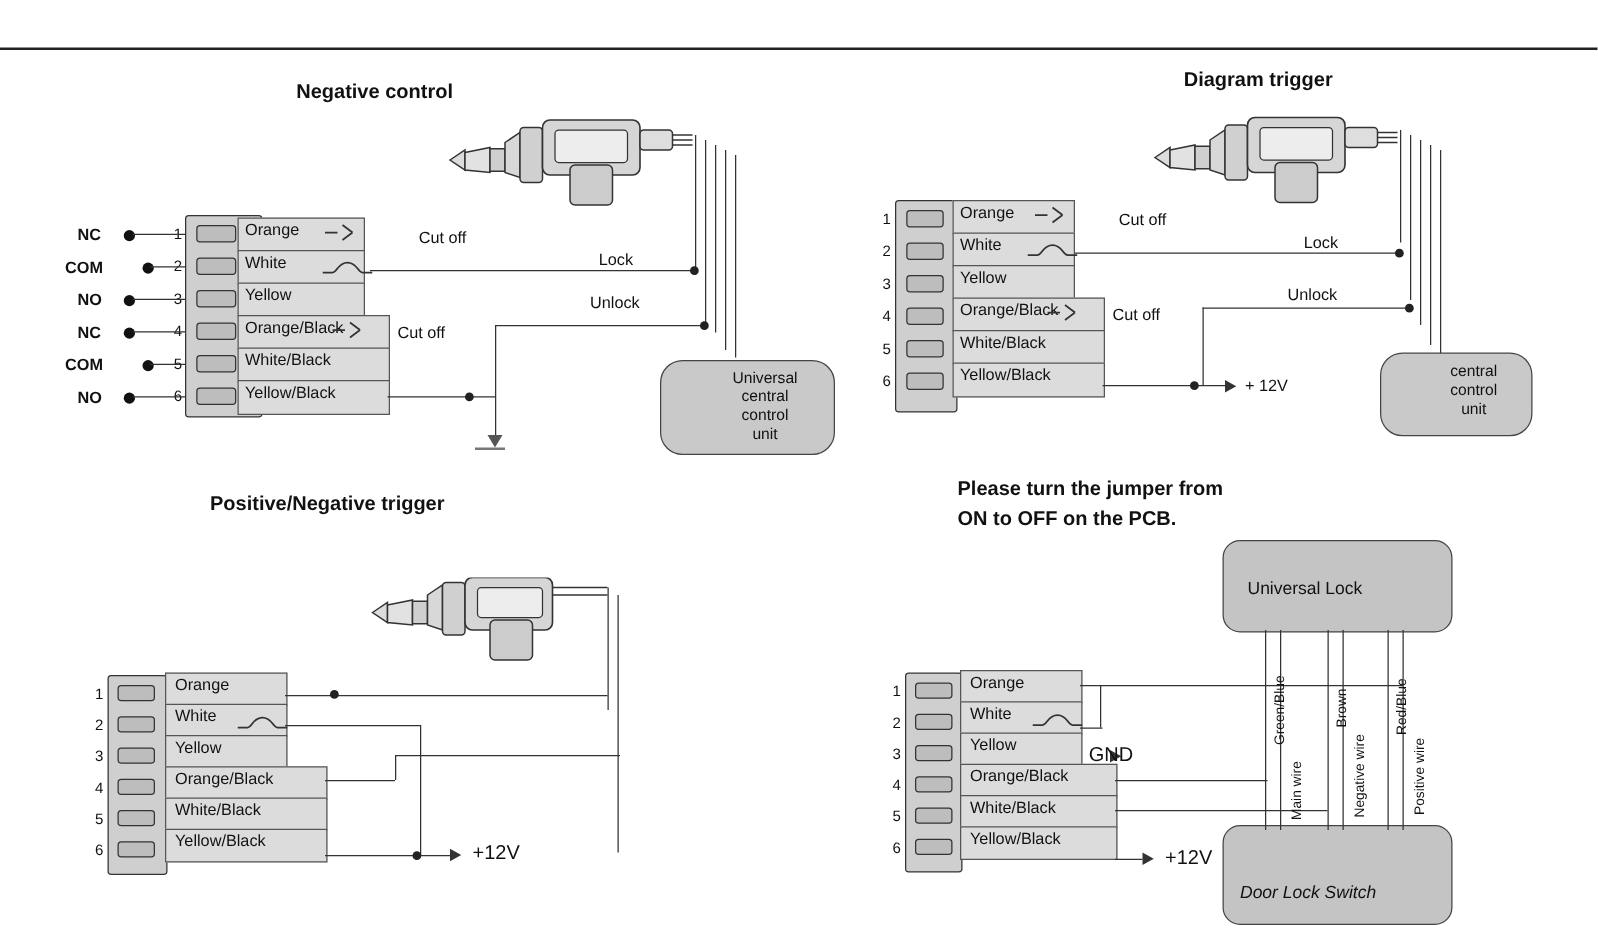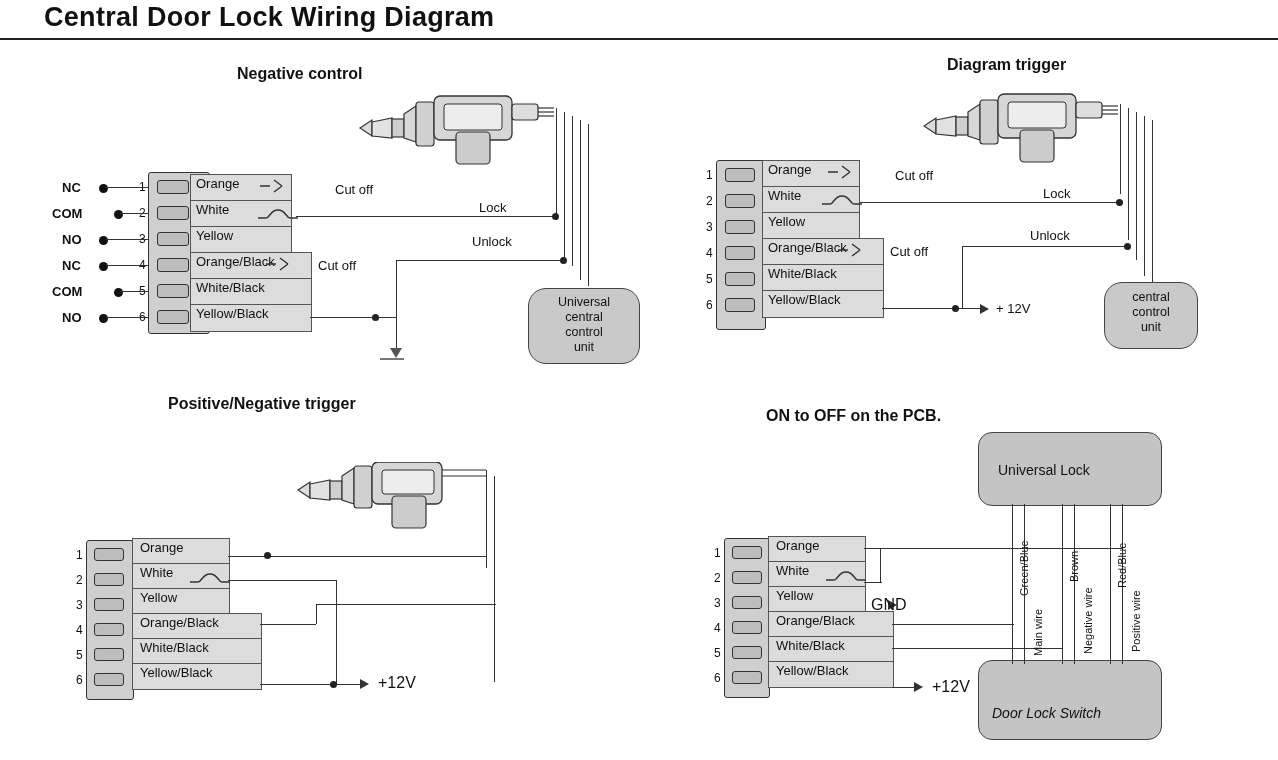--- a/index.html
+++ b/index.html
@@ -12,37 +12,36 @@
   .lbl{font-size:13px;}
   .lbl-term{font-size:13px;font-weight:bold;}
   
   .conn{position:absolute;background:#cfcfcf;border:1.5px solid #333;border-radius:3px;}
   .pin{position:absolute;background:#bdbdbd;border:1.5px solid #333;border-radius:3px;}
   .wirebox{position:absolute;background:#dcdcdc;border:1px solid #555;}
   .hline{position:absolute;background:#333;height:1.4px;}
   .vline{position:absolute;background:#333;width:1.4px;}
   .dot{position:absolute;width:7px;height:7px;background:#222;border-radius:50%;}
   .bigdot{position:absolute;width:9px;height:9px;background:#111;border-radius:50%;}
-  .ccu{position:absolute;background:#c9c9c9;border:1.5px solid #444;border-radius:18px;}
+  .ccu{position:absolute;background:#c9c9c9;border:1.5px solid #444;border-radius:18px;padding-left:28px;}
   .ccu span{display:block;font-size:12.5px;line-height:15px;text-align:center;}
   .blockbox{position:absolute;background:#c4c4c4;border:1.5px solid #444;border-radius:14px;}
   .pnum{position:absolute;font-size:12px;}
   .arrowR{position:absolute;width:0;height:0;border-left:9px solid #333;border-top:5px solid transparent;border-bottom:5px solid transparent;}
   .arrowD{position:absolute;width:0;height:0;border-top:10px solid #555;border-left:6px solid transparent;border-right:6px solid transparent;}
   .gndbar{position:absolute;background:#777;}
   .cutoff{position:absolute;font-size:13px;}
   .vert-txt{position:absolute;font-size:11px;transform:rotate(-90deg);transform-origin:left top;white-space:nowrap;}
   .actuator{position:absolute;}
 </style>
 </head>
 <body>
 
 <div id="root">
 
-  <div class="abs title" style="left:44px;top:2px;">Central Door Lock Wiring Diagram</div>
   <div class="abs" style="left:0;top:38px;width:1278px;height:1.5px;background:#222;"></div>
 
   <div class="abs sec-title" style="left:237px;top:65px;">Negative control</div>
 
   <div class="actuator" style="left:358px;top:92px;width:200px;height:80px;">
     <svg width="200" height="80" viewBox="0 0 200 80">
       <polygon points="2,36 14,28 14,44" fill="#dcdcdc" stroke="#333" stroke-width="1.2"></polygon>
       <path d="M14,30 L34,26 L34,46 L14,44 Z" fill="#e2e2e2" stroke="#333" stroke-width="1.2"></path>
       <rect x="34" y="27" width="12" height="18" fill="#cfcfcf" stroke="#333" stroke-width="1.2"></rect>
       <path d="M46,22 L58,14 L58,50 L46,46 Z" fill="#d8d8d8" stroke="#333" stroke-width="1.2"></path>
@@ -302,20 +301,21 @@
   <div class="vline" style="left:336px;top:580px;height:104px;"></div>
   <div class="hline" style="left:260px;top:624px;width:56px;"></div>
   <div class="vline" style="left:316px;top:604px;height:20px;"></div>
   <div class="hline" style="left:316px;top:604px;width:180px;"></div>
 
   <div class="hline" style="left:260px;top:684px;width:104px;"></div>
   <div class="dot" style="left:330px;top:681px;"></div>
   <div class="arrowR" style="left:360px;top:679px;"></div>
   <div class="abs lbl" style="left:378px;top:674px;font-size:16px;">+12V</div>
 
+  <div class="abs note" style="left:766px;top:381px;">Please turn the jumper from</div>
   <div class="abs note" style="left:766px;top:405px;">ON to OFF on the PCB.</div>
 
   <div class="conn" style="left:724px;top:538px;width:44px;height:158px;"></div>
   <div class="pin" style="left:732px;top:546px;width:28px;height:11px;"></div>
   <div class="pin" style="left:732px;top:571px;width:28px;height:11px;"></div>
   <div class="pin" style="left:732px;top:596px;width:28px;height:11px;"></div>
   <div class="pin" style="left:732px;top:621px;width:28px;height:11px;"></div>
   <div class="pin" style="left:732px;top:646px;width:28px;height:11px;"></div>
   <div class="pin" style="left:732px;top:671px;width:28px;height:11px;"></div>
 

